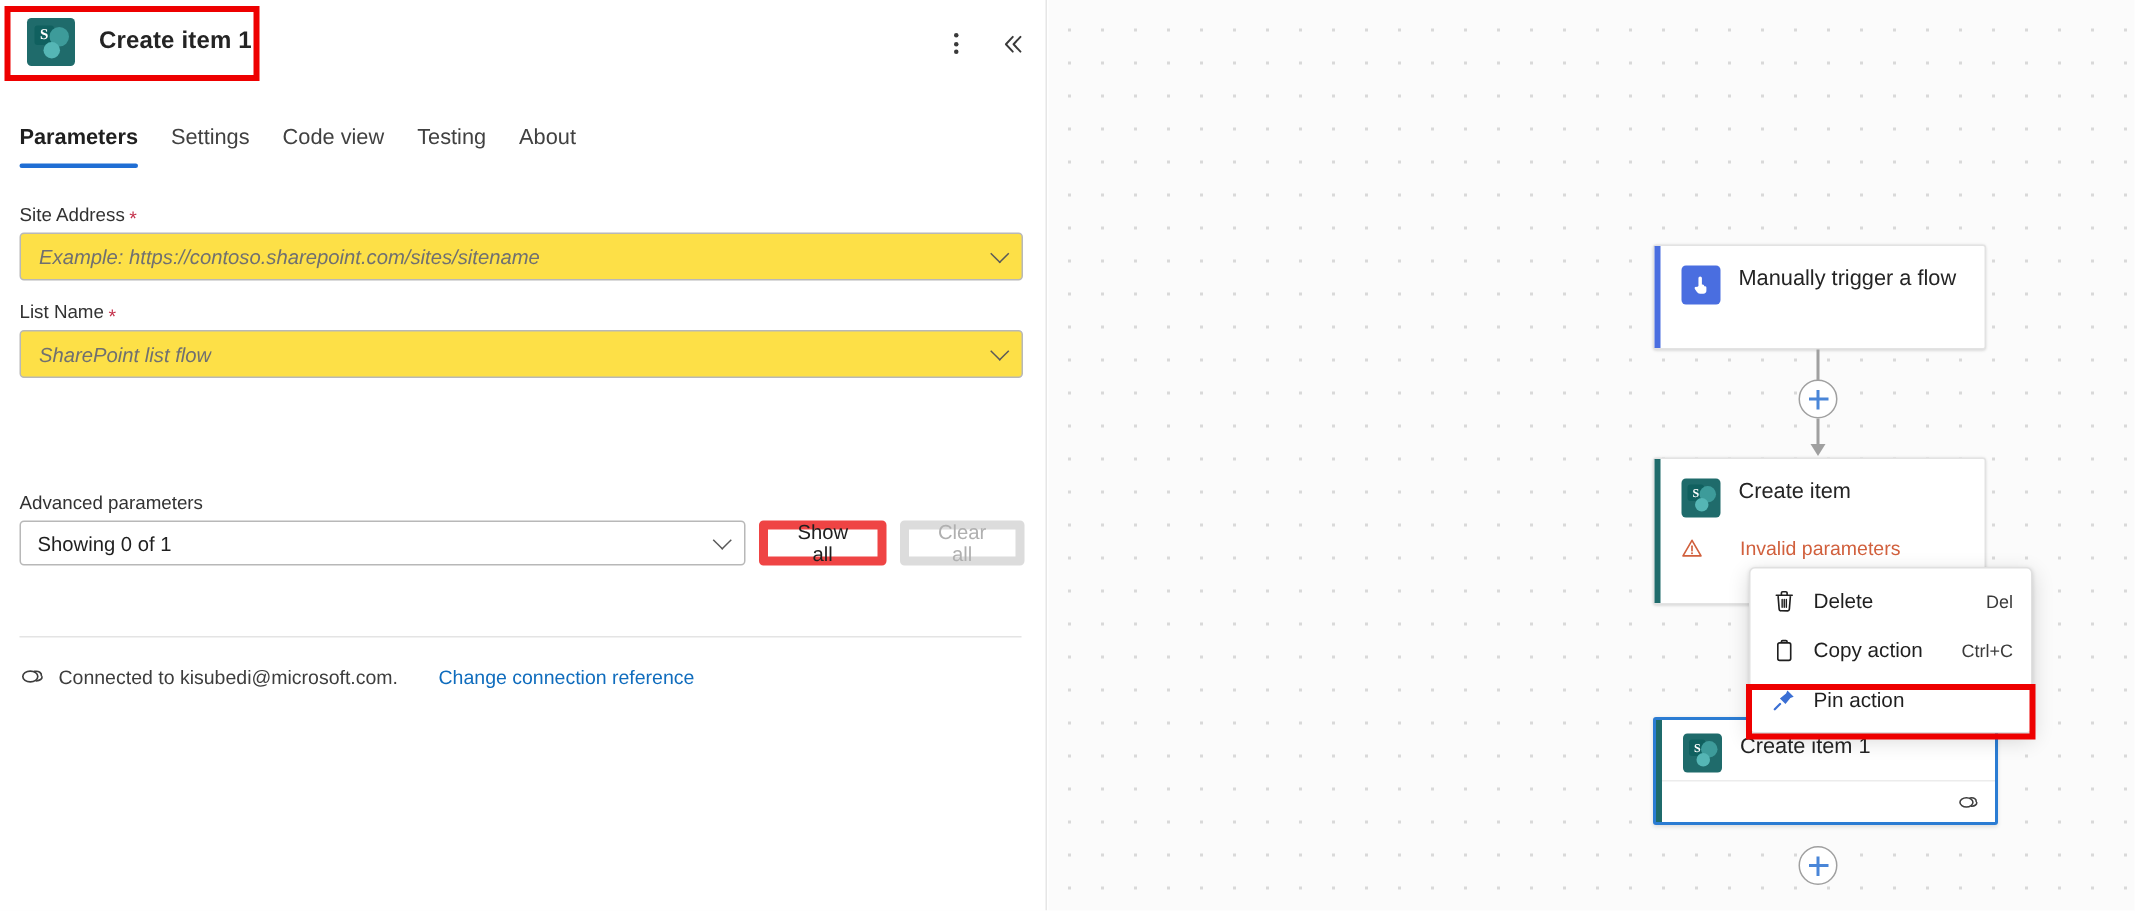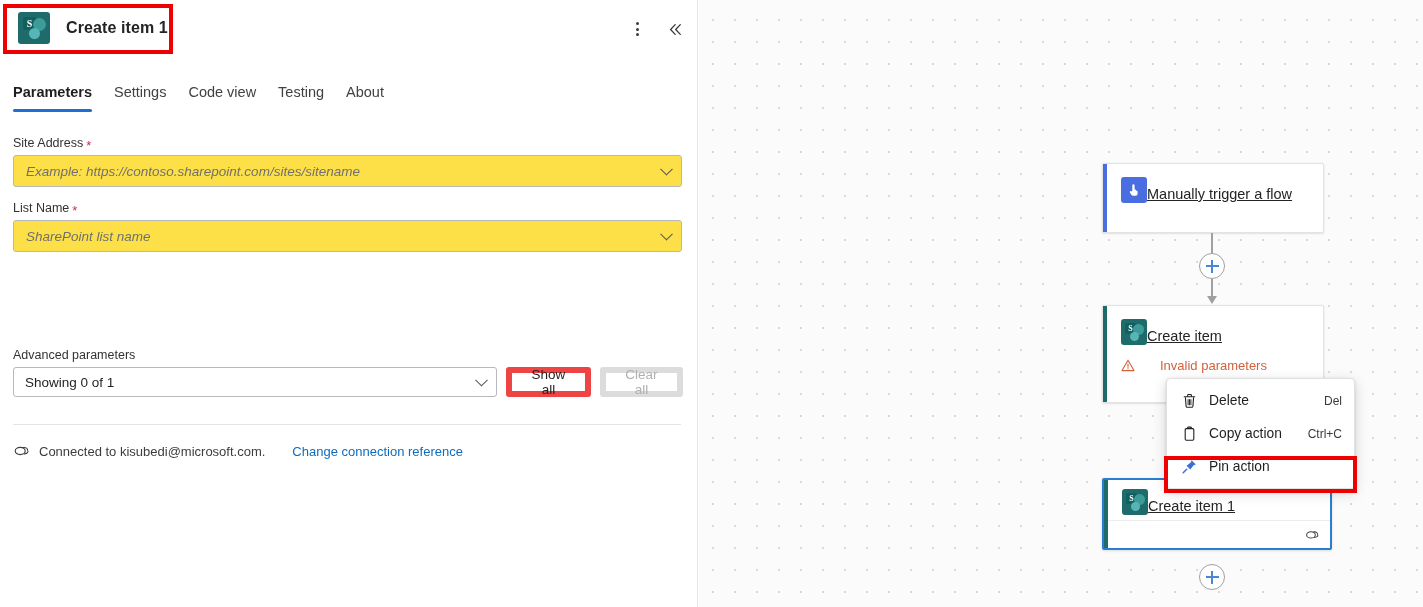--- a/index.html
+++ b/index.html
@@ -118,21 +118,21 @@
   }
   .chev {
     position: absolute; right: 10px; top: 50%;
     width: 9px; height: 9px;
     border-right: 1.4px solid #595959; border-bottom: 1.4px solid #595959;
     transform: translateY(-70%) rotate(45deg);
   }
   .field-gap { height: 14px; }
 
   
-  #adv-block { position: absolute; left: 13px; top: 348px; width: 670px; }
+  #adv-block { position: absolute; left: 13px; top: 328px; width: 670px; }
   #adv-label { font-size: 12.5px; color: #323232; margin-bottom: 5px; }
   #adv-row { display: flex; align-items: center; gap: 9px; }
   #adv-combo {
     position: relative; width: 506px; height: 30px;
     border: 1px solid #b8b8b8; border-radius: 3px; background: #fff;
     display: flex; align-items: center; padding: 0 30px 0 11px; cursor: pointer;
   }
   #adv-combo .val { font-size: 13.5px; color: #1f1f1f; }
   .pill-btn {
     height: 30px; min-width: 72px; padding: 0 12px;
@@ -173,21 +173,21 @@
   .node {
     position: absolute;
     background: #ffffff;
     border: 1px solid #e3e3e3;
     border-radius: 2px;
     box-shadow: 0 1px 2px rgba(0,0,0,.10), 0 0 2px rgba(0,0,0,.06);
   }
   .node .accent {
     position: absolute; left: 0; top: 0; bottom: 0; width: 4px;
   }
-  .node-body { padding: 13px 14px 13px 18px; display: flex; align-items: flex-end; text-decoration: underline; }
+  .node-body { padding: 13px 14px 13px 18px; display: flex; gap: 12px; align-items: flex-start; }
   .node-title { font-size: 14.5px; color: #242424; line-height: 18px; }
   .trigger-icon {
     width: 26px; height: 26px; border-radius: 3px;
     background: #4a6ee0; flex: none;
     display: flex; align-items: center; justify-content: center;
   }
   .sp-icon.sm { width: 26px; height: 26px; }
   .sp-icon.sm .s-letter { left: 4px; top: 4px; width: 11px; height: 11px; font-size: 8px; line-height: 11px; }
   .sp-icon.sm .c1 { right: 3px; top: 5px; width: 11px; height: 11px; }
   .sp-icon.sm .c2 { left: 9px; bottom: 4px; width: 9px; height: 9px; }
@@ -305,21 +305,21 @@
         <span class="chev"></span>
       </div>
 
       <div class="field-gap"></div>
 
       <div class="field-label">
         <span>List Name</span>
         <span class="req-star">*</span>
       </div>
       <div class="combo">
-        <span class="ph">SharePoint list name</span>
+        <span class="ph">SharePoint list flow</span>
         <span class="chev"></span>
       </div>
     </div>
 
     <div id="adv-block">
       <div id="adv-label">Advanced parameters</div>
       <div id="adv-row">
         <div id="adv-combo">
           <span class="val">Showing 0 of 1</span>
           <span class="chev"></span>

